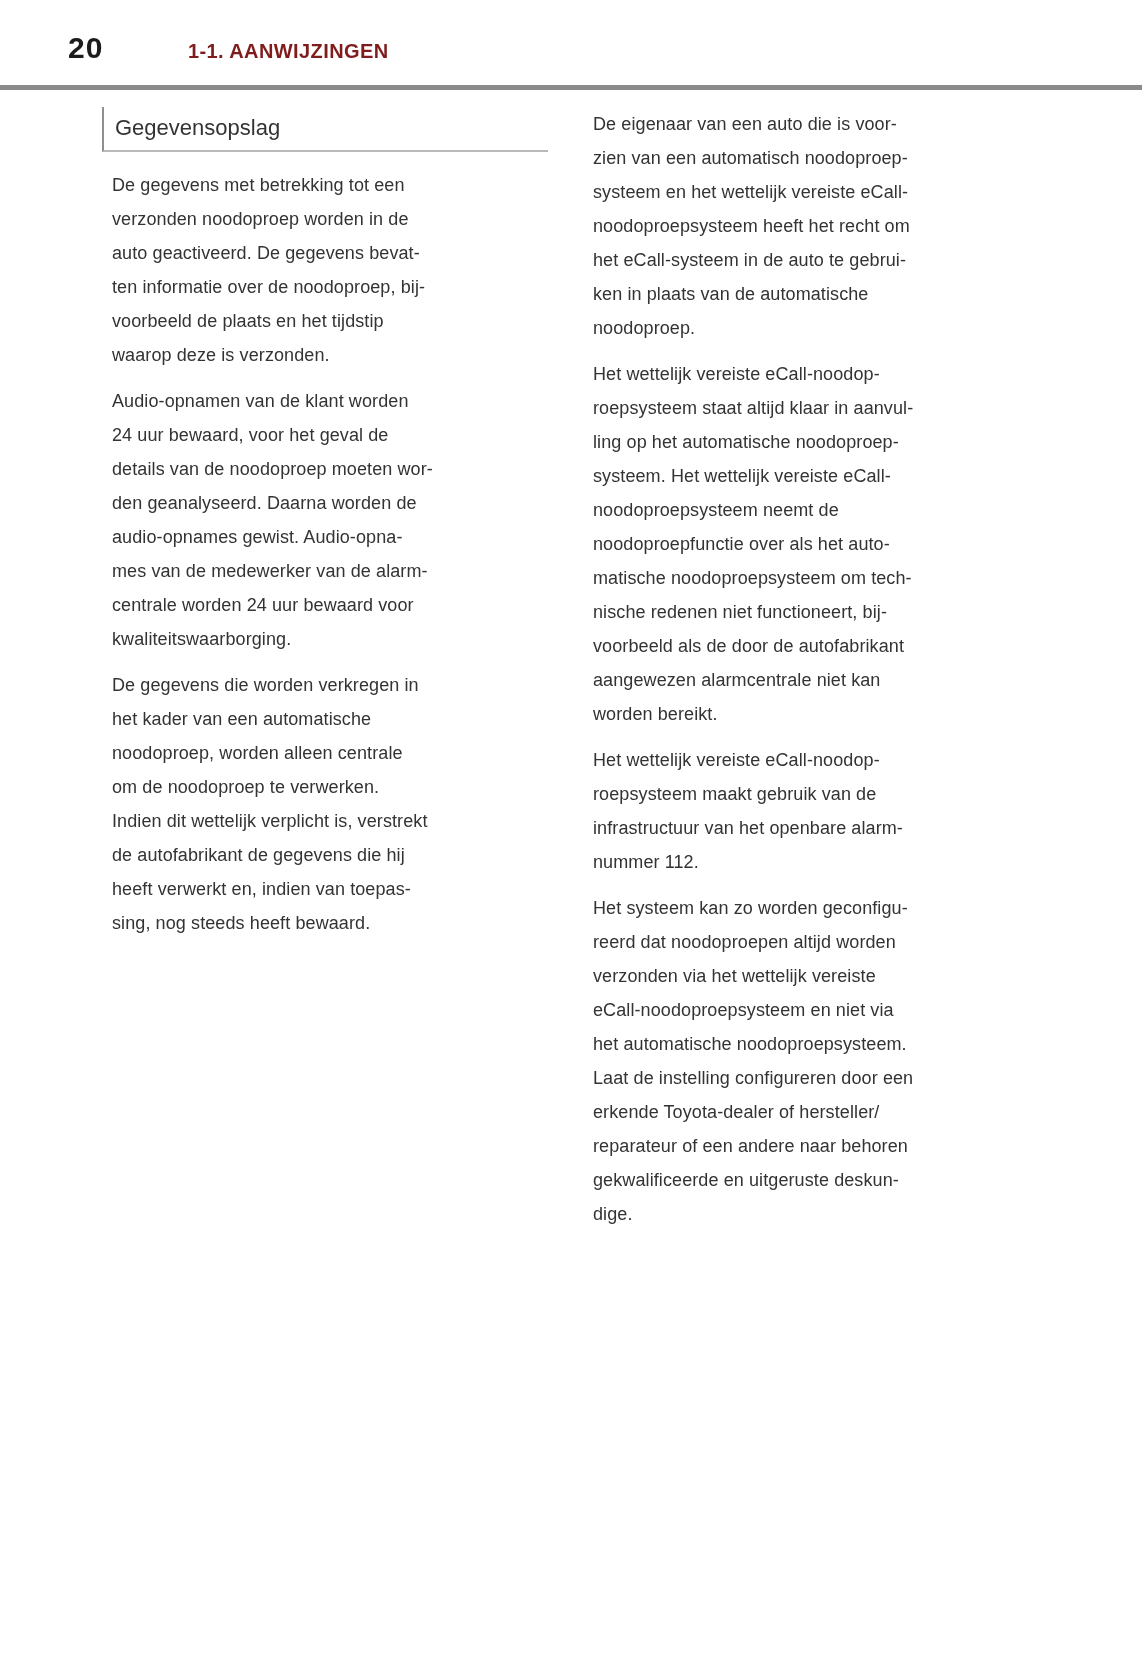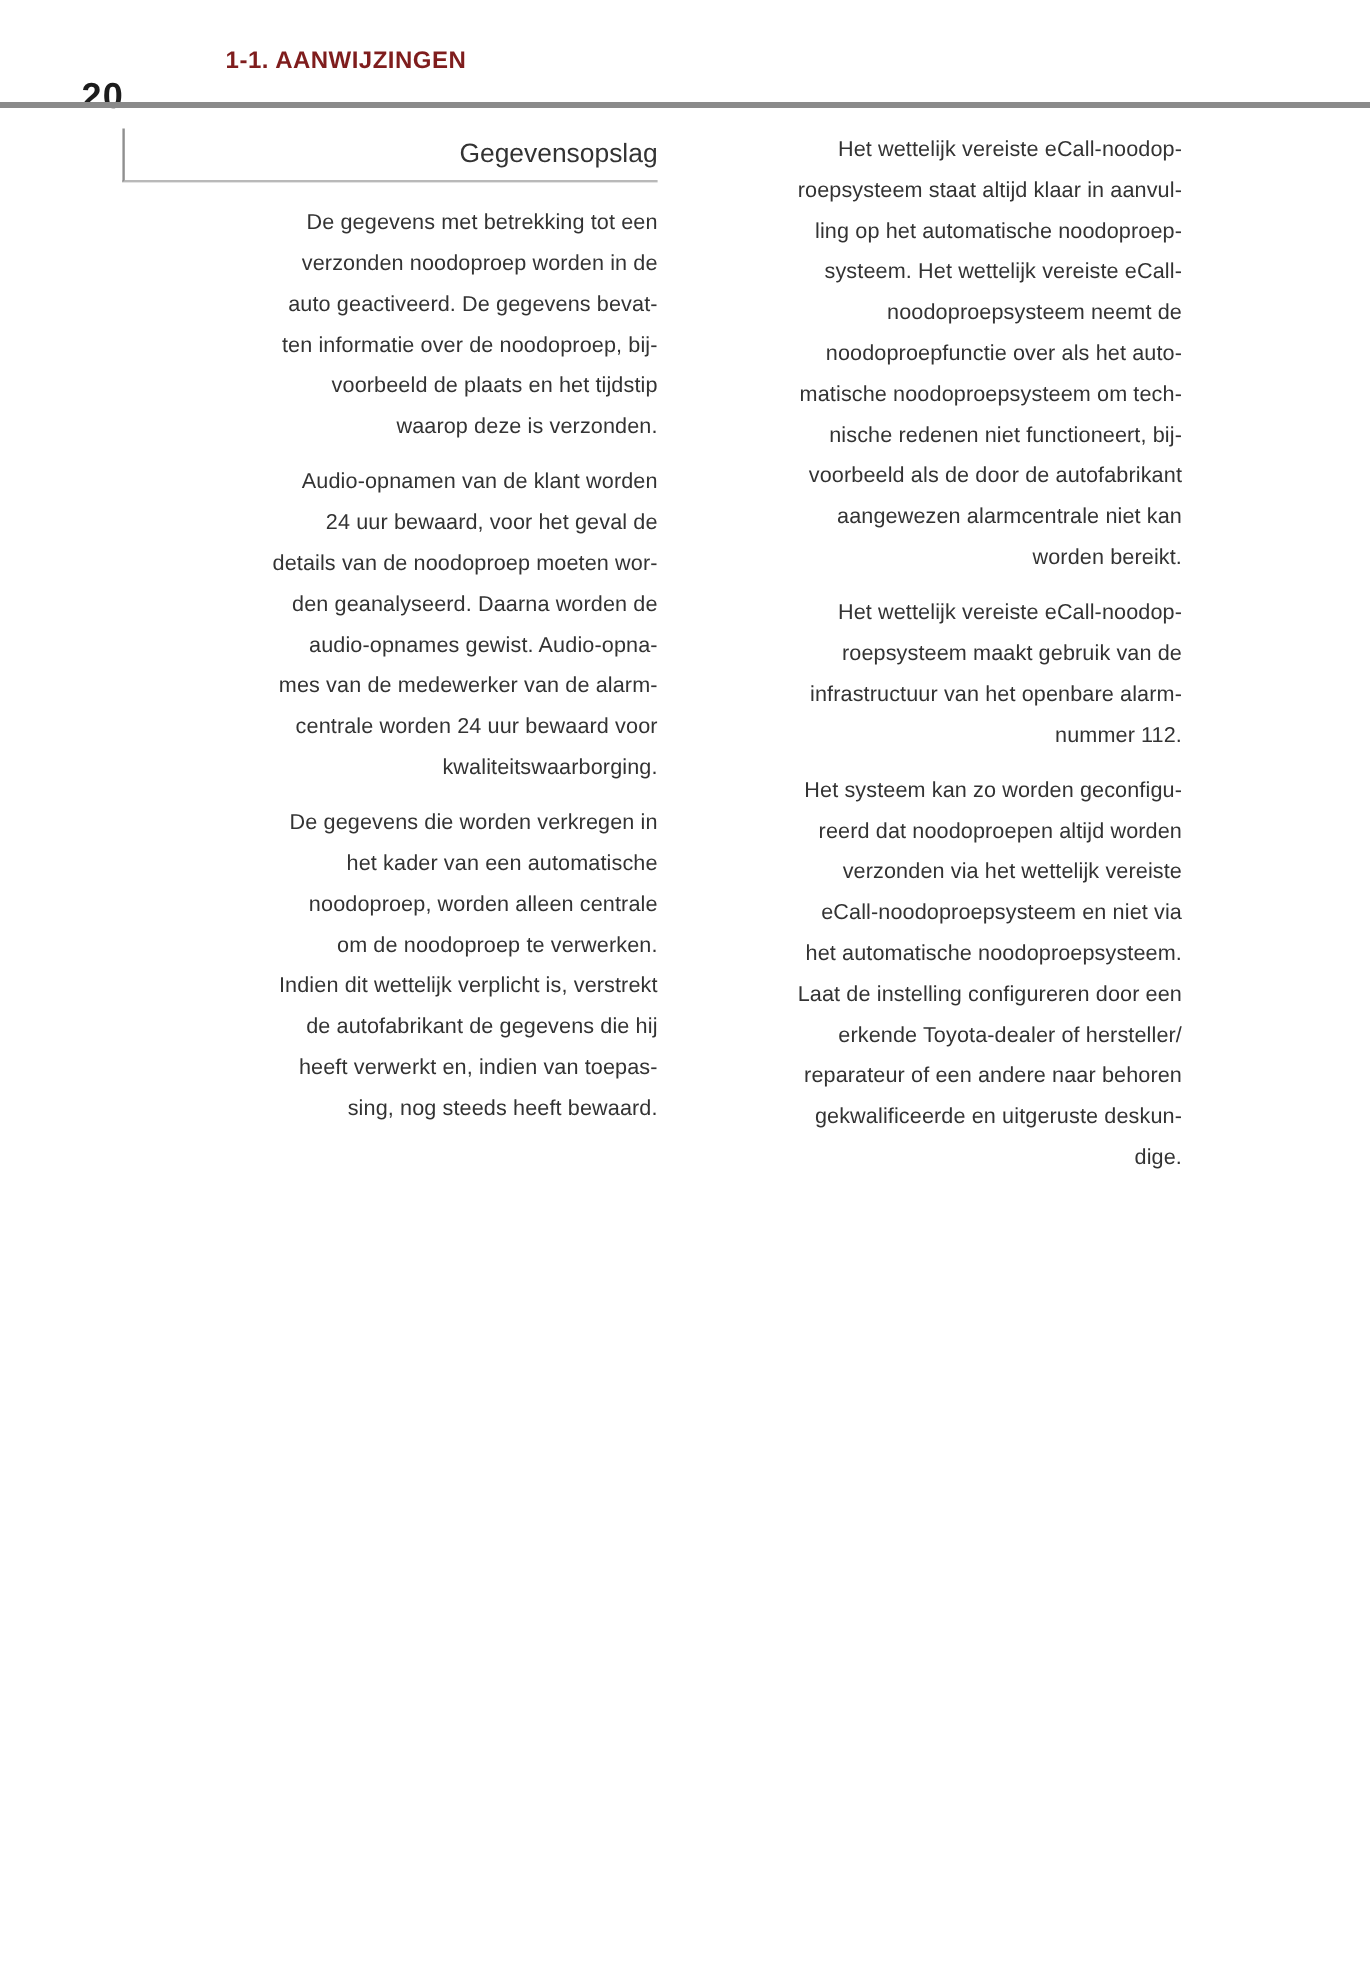--- a/index.html
+++ b/index.html
@@ -13,40 +13,39 @@
     overflow: hidden;
   }
   .page-num {
     position: absolute;
     left: 68px;
     top: 31px;
     font-size: 30px;
     font-weight: bold;
     color: #1c1c1c;
     letter-spacing: 1px;
-    margin-top: 33px;
   }
   .section-title {
     position: absolute;
     left: 188px;
     top: 40px;
     font-size: 20px;
     font-weight: bold;
     color: #7f1d1d;
     letter-spacing: 0.4px;
   }
   .rule {
     position: absolute;
     left: 0;
     top: 85px;
     width: 1142px;
     height: 5px;
     background: #8a8a8a;
   }
-  .col { position: absolute; top: 107px; text-align: right; }
+  .col { position: absolute; top: 107px; }
   .col-left  { left: 102px; width: 446px; }
   .col-right { left: 583px; width: 402px; }
   .box-heading {
     margin: 0 0 16px 0;
     border-left: 2px solid #8f8f8f;
     border-bottom: 2px solid #b9b9b9;
     padding: 8px 0 9px 11px;
     font-size: 22px;
     font-weight: normal;
     line-height: 26px;
@@ -92,20 +91,27 @@
 het kader van een automatische
 noodoproep, worden alleen centrale
 om de noodoproep te verwerken.
 Indien dit wettelijk verplicht is, verstrekt
 de autofabrikant de gegevens die hij
 heeft verwerkt en, indien van toepas-
 sing, nog steeds heeft bewaard.</p>
   </div>
 
   <div class="col col-right">
+    <p class="body">De eigenaar van een auto die is voor-
+zien van een automatisch noodoproep-
+systeem en het wettelijk vereiste eCall-
+noodoproepsysteem heeft het recht om
+het eCall-systeem in de auto te gebrui-
+ken in plaats van de automatische
+noodoproep.</p>
     <p class="body">Het wettelijk vereiste eCall-noodop-
 roepsysteem staat altijd klaar in aanvul-
 ling op het automatische noodoproep-
 systeem. Het wettelijk vereiste eCall-
 noodoproepsysteem neemt de
 noodoproepfunctie over als het auto-
 matische noodoproepsysteem om tech-
 nische redenen niet functioneert, bij-
 voorbeeld als de door de autofabrikant
 aangewezen alarmcentrale niet kan

